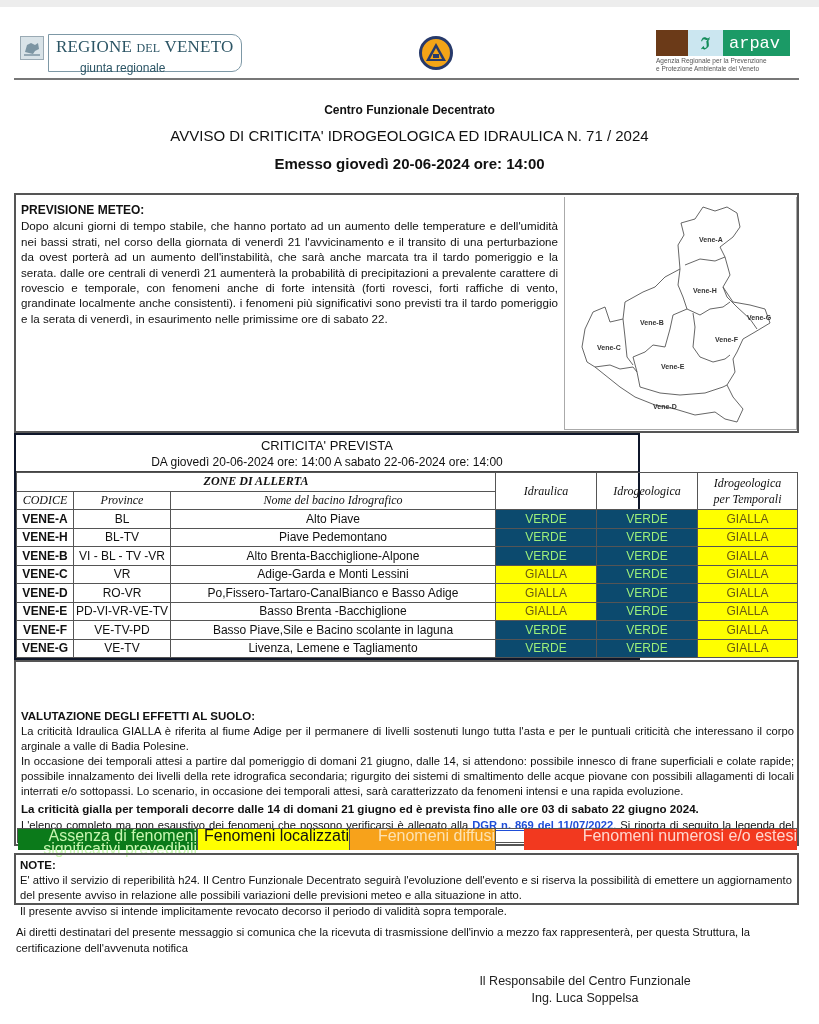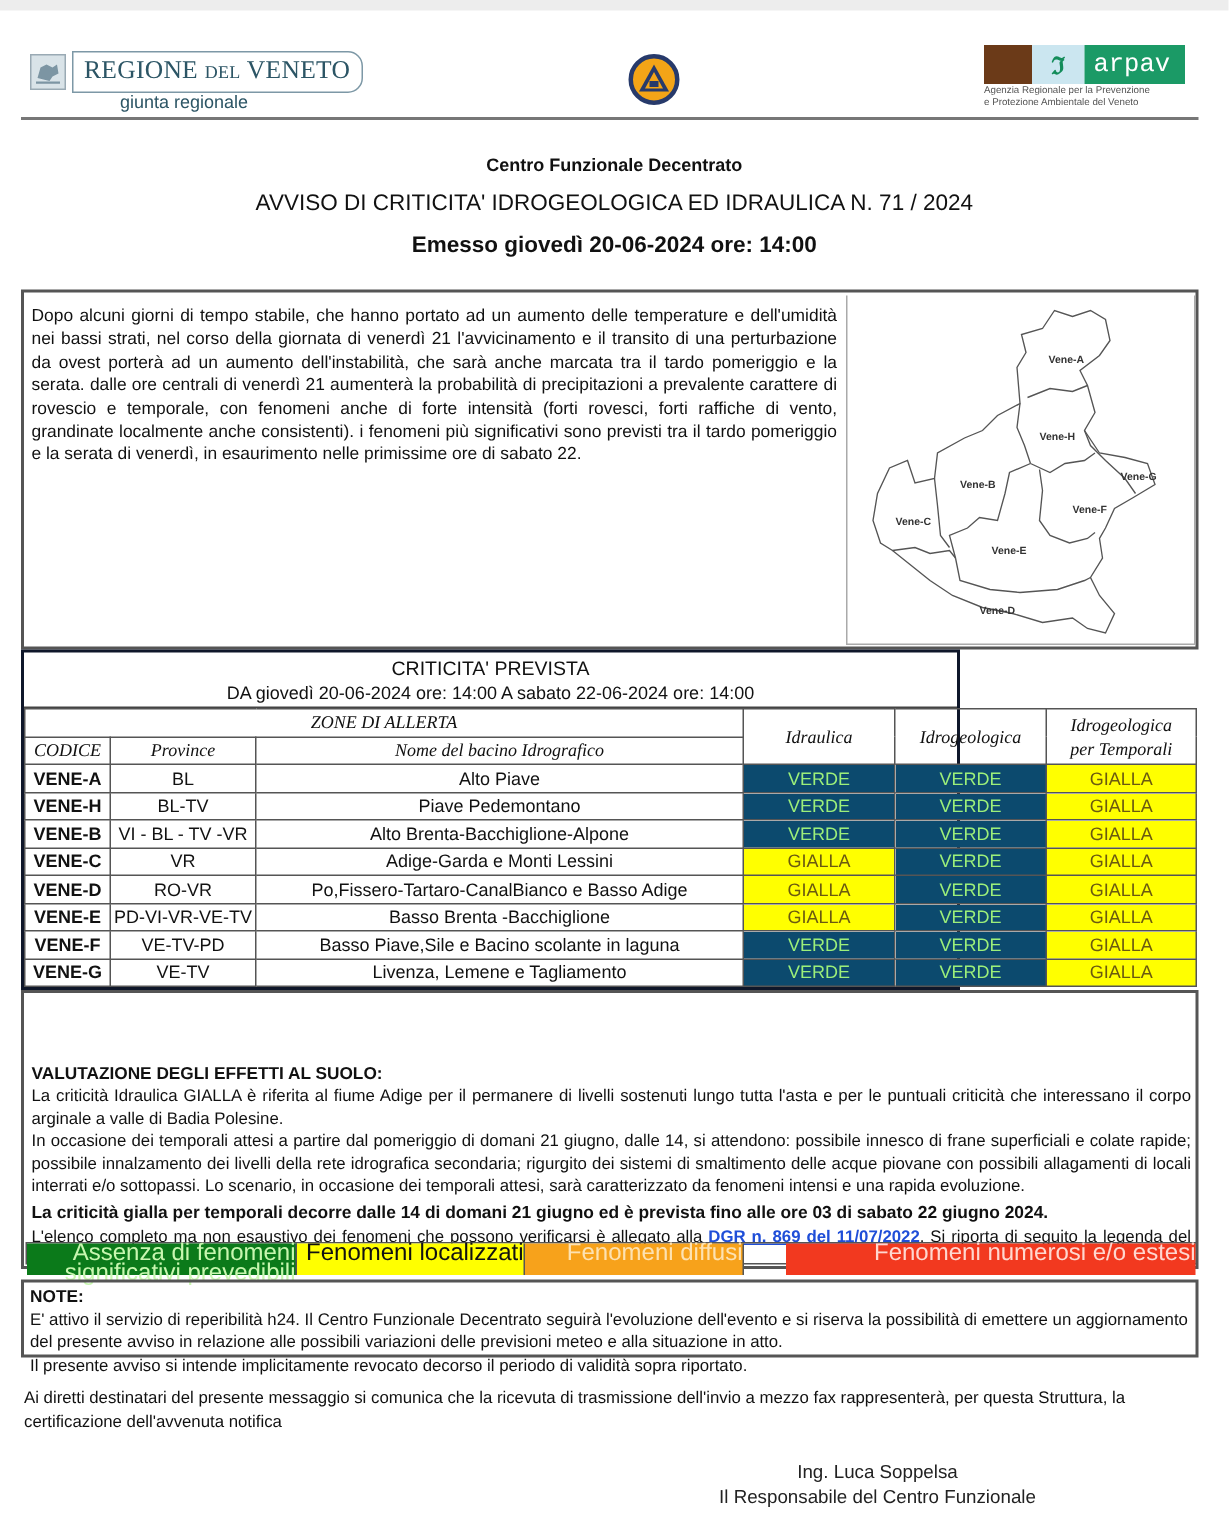--- a/index.html
+++ b/index.html
@@ -6,21 +6,21 @@
   body {
     width: 819px; height: 1024px; background: #ffffff; position: relative; overflow: hidden;
     font-family: "Liberation Sans", sans-serif; color: #111;
   }
   .topstrip { position: absolute; left: 0; top: 0; width: 819px; height: 7px; background: #ededed; }
   
   .hdr { position: absolute; left: 18px; top: 30px; width: 782px; height: 48px; }
   .hdr-line { position: absolute; left: 14px; top: 78px; width: 785px; height: 2px; background: #777; }
   .rv-logo { position: absolute; left: 2px; top: 6px; width: 22px; height: 22px; background: #d9e3e8; border: 1px solid #9aaab4; }
   .rv-logo svg { width: 22px; height: 22px; }
-  .rv-box { position: absolute; left: 30px; top: 4px; height: 24px; border: 1px solid #7d98a6; border-radius: 0 10px 10px 0; padding: 0 8px 2px 7px; display: flex; align-items: center; }
+  .rv-box { position: absolute; left: 30px; top: 4px; height: 24px; border: 1px solid #7d98a6; border-radius: 0 10px 10px 0; padding: 0 8px 12px 7px; display: flex; align-items: center; }
   .rv-name { font-family: "Liberation Serif", serif; font-size: 17px; color: #2c5565; letter-spacing: 0.2px; }
   .rv-name .small { font-size: 12px; }
   .rv-sub { position: absolute; left: 62px; top: 31px; font-size: 12px; color: #2c5565; }
   .pc-logo { position: absolute; left: 401px; top: 6px; width: 34px; height: 34px; border-radius: 50%; background: #f3a417; border: 3px solid #273a6b; box-sizing: border-box; }
   .pc-logo svg { position: absolute; left: 3px; top: 3px; }
   .arpav { position: absolute; left: 638px; top: 0; width: 134px; height: 26px; display: flex; }
   .arpav .a1 { width: 32px; height: 26px; background: #6b3a18; }
   .arpav .a2 { width: 35px; height: 26px; background: #cbe6f0; display:flex; align-items:center; justify-content:center; color:#138c5a; font-size:16px; font-weight:bold; }
   .arpav .a3 { width: 67px; height: 26px; background: #1b9a66; color: #fff; font-family: Liberation Mono, monospace; font-size: 17px; display: flex; align-items: center; padding-left: 6px; box-sizing: border-box; }
   .arpav-sub { position: absolute; left: 638px; top: 27px; font-size: 6.5px; color: #555; line-height: 7.5px; }
@@ -36,21 +36,21 @@
   .map-box svg { width: 231px; height: 232px; }
   .map-label { font-family: "Liberation Sans", sans-serif; font-size: 7px; font-weight: bold; fill: #333; }
   
   .crit { position: absolute; left: 14px; top: 433px; width: 626px; border: 2px solid #0f172a; box-sizing: border-box; }
   .crit-head { height: 36px; border-bottom: 1px solid #444; text-align: center; }
   .crit-h1 { font-size: 13px; padding-top: 3px; }
   .crit-h2 { font-size: 12px; padding-top: 2px; }
   table.zones { border-collapse: collapse; width: 100%; table-layout: fixed; }
   table.zones td, table.zones th { border: 1px solid #555; padding: 0; height: 17.5px; font-size: 12px; text-align: center; white-space: nowrap; overflow: hidden; }
   .serif-i { font-family: "Liberation Serif", serif; font-style: italic; font-weight: normal; }
-  th.zone-h { font-size: 12px; height: 16px; }
+  th.zone-h { font-size: 12px; height: 16px; font-weight: bold; }
   th.sub-h { font-size: 12px; }
   th.cod-h { font-size: 9.5px; }
   th.lvl-h { font-size: 13.5px; line-height: 16px; }
   td.code { font-weight: bold; text-align: left; padding-left: 2px; font-size: 11.5px; }
   td.lvl { font-size: 12.5px; border-color: #3a3a3a; }
   td.verde { background: #0c4a6e; color: #9cef7a; }
   td.gialla { background: #ffff00; color: #6b5a10; }
   
   .val { position: absolute; left: 14px; top: 660px; width: 785px; height: 186px; border: 2px solid #555; box-sizing: border-box; }
   .val-text { position: absolute; left: 5px; top: 7px; width: 773px; font-size: 11.2px; line-height: 15.1px; text-align: justify; }
@@ -108,20 +108,21 @@
   </div>
 </div>
 <div class="hdr-line"></div>
 
 <div class="t1">Centro Funzionale Decentrato</div>
 <div class="t2">AVVISO DI CRITICITA' IDROGEOLOGICA ED IDRAULICA N. 71 / 2024</div>
 <div class="t3">Emesso  giovedì 20-06-2024 ore: 14:00</div>
 
 <div class="meteo">
   <div class="meteo-text">
+    <div class="meteo-title">PREVISIONE METEO:</div>
     <div>Dopo alcuni giorni di tempo stabile, che hanno portato ad un aumento delle temperature e dell'umidità nei bassi strati, nel corso della giornata di venerdì 21 l'avvicinamento e il transito di una perturbazione da ovest porterà ad un aumento dell'instabilità, che sarà anche marcata tra il tardo pomeriggio e la serata. dalle ore centrali di venerdì 21 aumenterà la probabilità di precipitazioni a prevalente carattere di rovescio e temporale, con fenomeni anche di forte intensità (forti rovesci, forti raffiche di vento, grandinate localmente anche consistenti). i fenomeni più significativi sono previsti tra il tardo pomeriggio e la serata di venerdì, in esaurimento nelle primissime ore di sabato 22.</div>
   </div>
   <div class="map-box">
     <svg viewBox="0 0 231 232">
       <g fill="none" stroke="#555" stroke-width="0.9">
 
         <path d="M115 72 L113 48 L119 38 L116 26 L130 22 L138 10 L150 14 L162 10 L172 16 L175 30 L168 40 L155 50 L160 60 L165 78 L158 90 L168 105 L185 108 L200 112 L205 126 L190 135 L178 142 L172 155 L168 162 L170 175 L162 188 L168 200 L178 212 L172 225 L160 222 L150 215 L130 218 L110 212 L90 208 L70 200 L55 190 L40 178 L30 170 L22 165 L17 150 L20 132 L28 115 L40 110 L45 125 L58 122 L60 105 L78 95 L90 90 L100 80 Z"></path>
 
         <path d="M120 68 L135 62 L150 64 L160 60"></path>
         <path d="M115 72 L113 88 L118 100 L122 112"></path>
@@ -254,22 +255,22 @@
     <div class="lg-yellow">Fenomeni localizzati</div>
     <div class="lg-orange">Fenomeni diffusi</div>
     <div class="lg-red">Fenomeni numerosi e/o estesi</div>
   </div>
 </div>
 
 <div class="note">
   <div class="note-text">
     <div class="note-title">NOTE:</div>
     <div>E' attivo il servizio di reperibilità h24. Il Centro Funzionale Decentrato seguirà l'evoluzione dell'evento e si riserva la possibilità di emettere un aggiornamento del presente avviso in relazione alle possibili variazioni delle previsioni meteo e alla situazione in atto.</div>
-    <div>Il presente avviso si intende implicitamente revocato decorso il periodo di validità sopra riportato.</div>
+    <div>Il presente avviso si intende implicitamente revocato decorso il periodo di validità sopra temporale.</div>
   </div>
 </div>
 
 <div class="footer-text">Ai diretti destinatari del presente messaggio si comunica che la ricevuta di trasmissione dell'invio a mezzo fax rappresenterà, per questa Struttura, la certificazione dell'avvenuta notifica</div>
 
 <div class="sign">
+  <div>Il Responsabile del Centro Funzionale</div>
   <div>Ing. Luca Soppelsa</div>
-  <div>Il Responsabile del Centro Funzionale</div>
 </div>
 
 </body></html>

